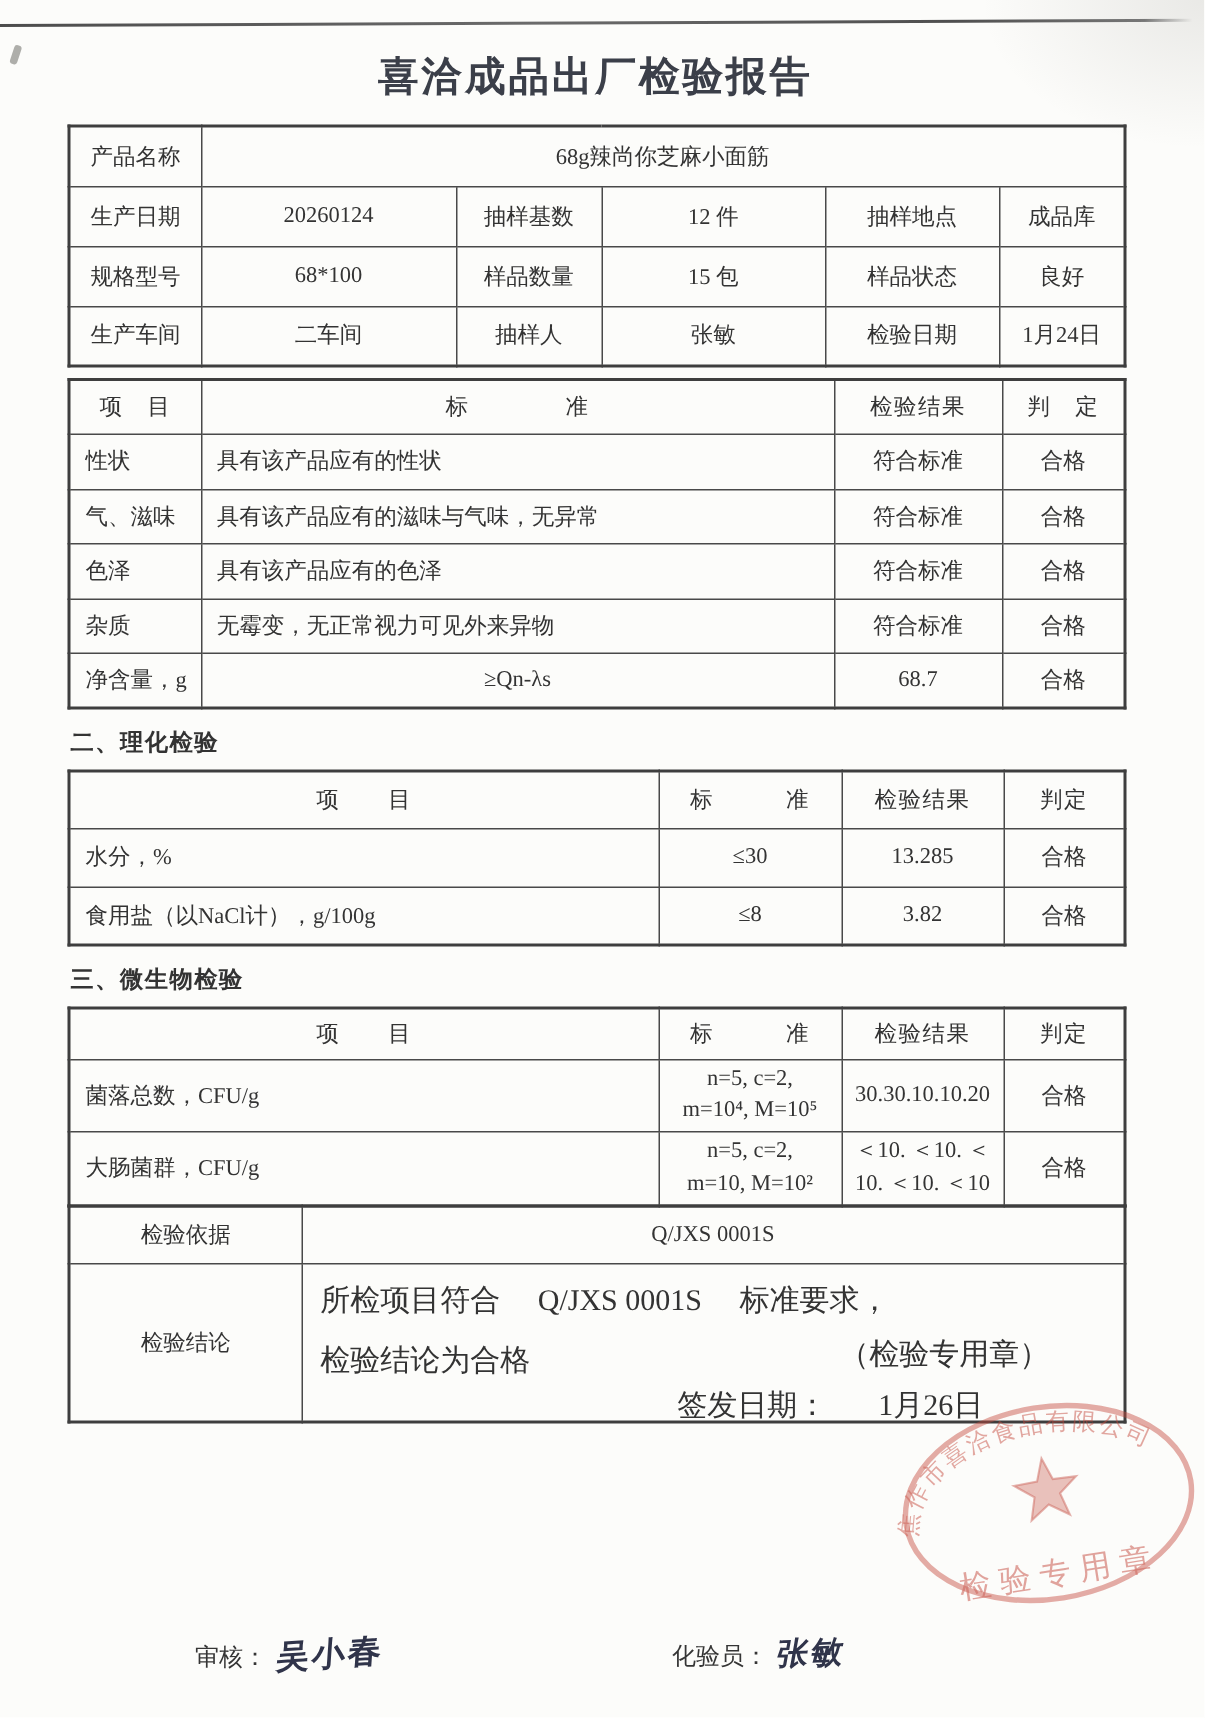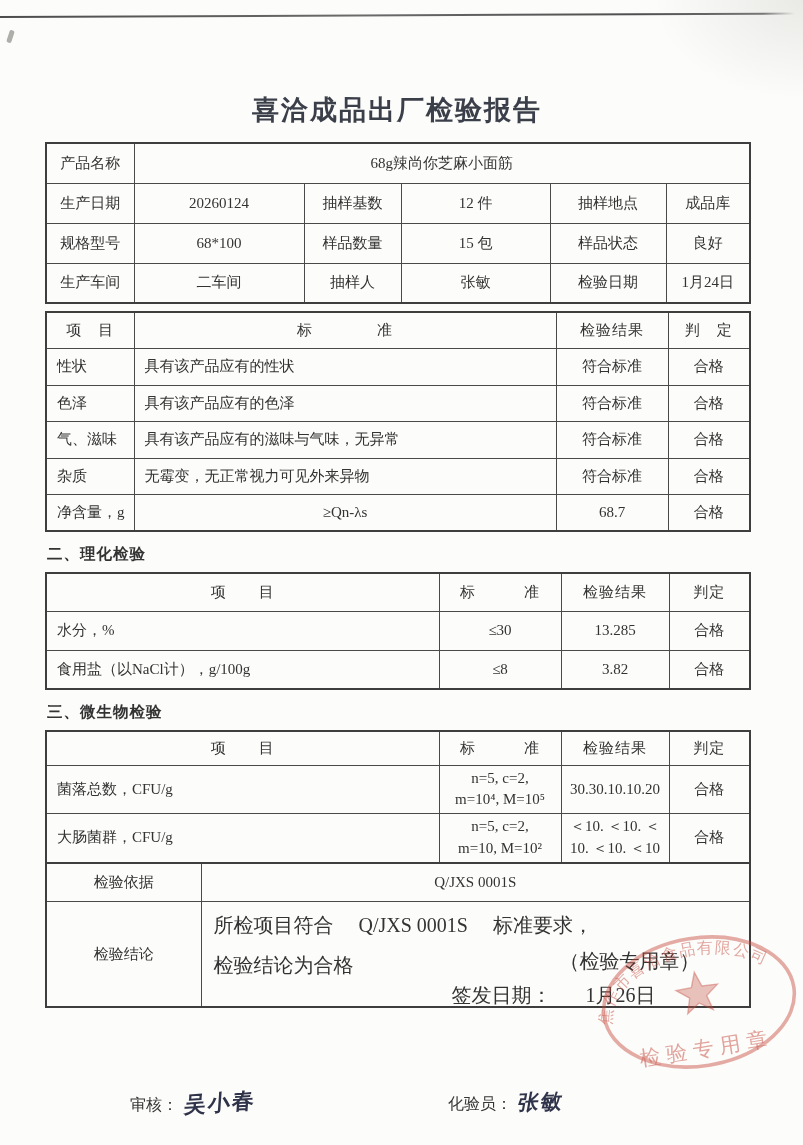--- a/index.html
+++ b/index.html
@@ -21,21 +21,21 @@
     background:linear-gradient(90deg,#4c4c4c 0%,#6b6b6b 45%,#4f4f4f 80%,#777 96%,transparent 100%);
     transform:rotate(-0.25deg); transform-origin:left center;
   }
   .scan-speck {
     position:absolute; left:8px; top:30px; width:5px; height:13px;
     background:#6d6d68; opacity:.55; transform:rotate(18deg); border-radius:2px;
   }
   .content { padding-left:45px; width:704px; }
 
   h1.title {
-    margin:0; padding-top:92px; text-align:center;
+    margin:0; padding-top:33px; text-align:center;
     font-family:"Liberation Sans","DejaVu Sans",sans-serif;
     font-weight:bold; font-size:27px; letter-spacing:2px; color:#3b3f49;
   }
   .report-no {
     margin:26px 0 0 336px; font-size:16px; white-space:pre;
     font-family:"Liberation Sans","DejaVu Sans",sans-serif; color:#3d3d3d;
   }
   .report-no .value { margin-left:34px; letter-spacing:1.5px; }
 
   table { border-collapse:collapse; table-layout:fixed; width:704px; }
@@ -162,28 +162,28 @@
         <td>检验结果</td>
         <td>判　定</td>
       </tr>
       <tr>
         <td class="left">性状</td>
         <td class="left">具有该产品应有的性状</td>
         <td>符合标准</td>
         <td>合格</td>
       </tr>
       <tr>
+        <td class="left">气、滋味</td>
+        <td class="left">具有该产品应有的滋味与气味，无异常</td>
+        <td>符合标准</td>
+        <td>合格</td>
+      </tr>
+      <tr>
         <td class="left">色泽</td>
         <td class="left">具有该产品应有的色泽</td>
-        <td>符合标准</td>
-        <td>合格</td>
-      </tr>
-      <tr>
-        <td class="left">气、滋味</td>
-        <td class="left">具有该产品应有的滋味与气味，无异常</td>
         <td>符合标准</td>
         <td>合格</td>
       </tr>
       <tr>
         <td class="left">杂质</td>
         <td class="left">无霉变，无正常视力可见外来异物</td>
         <td>符合标准</td>
         <td>合格</td>
       </tr>
       <tr>

